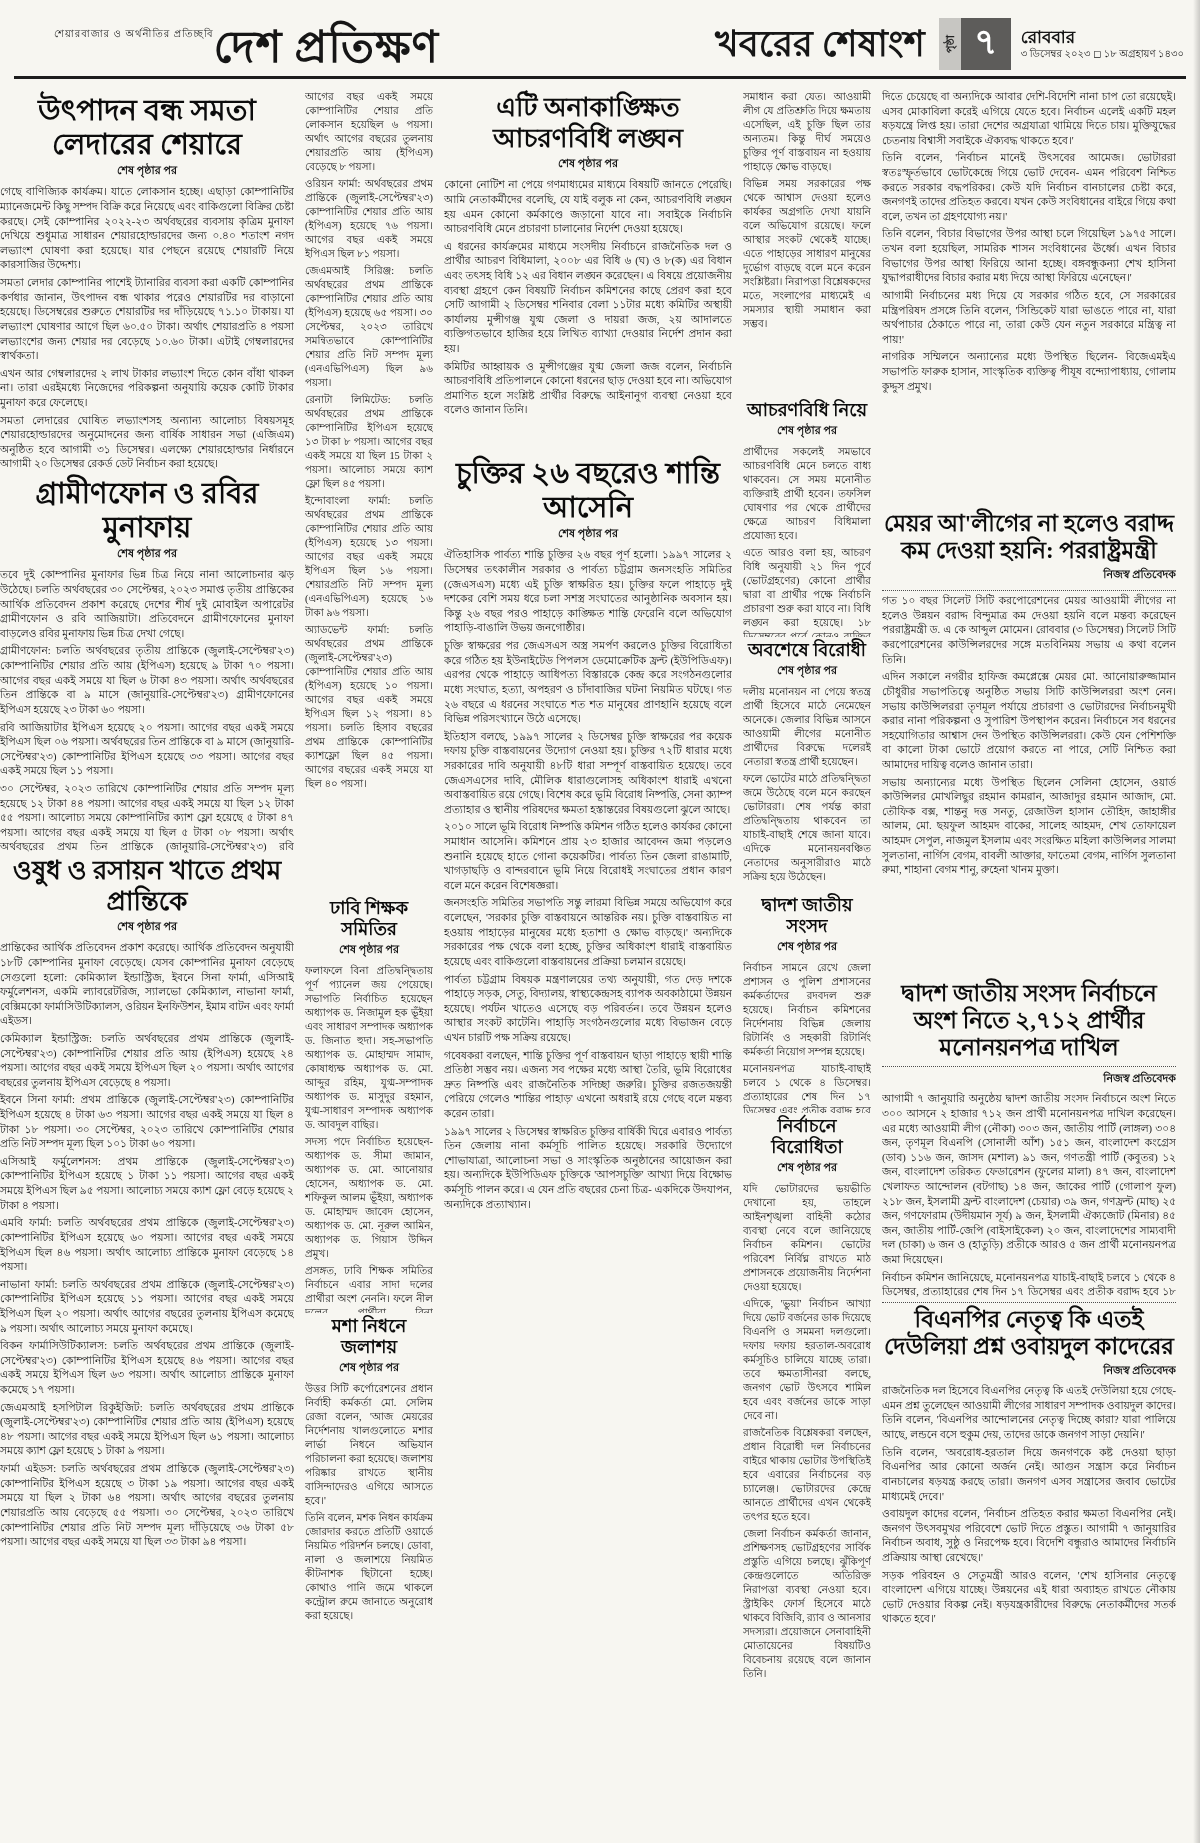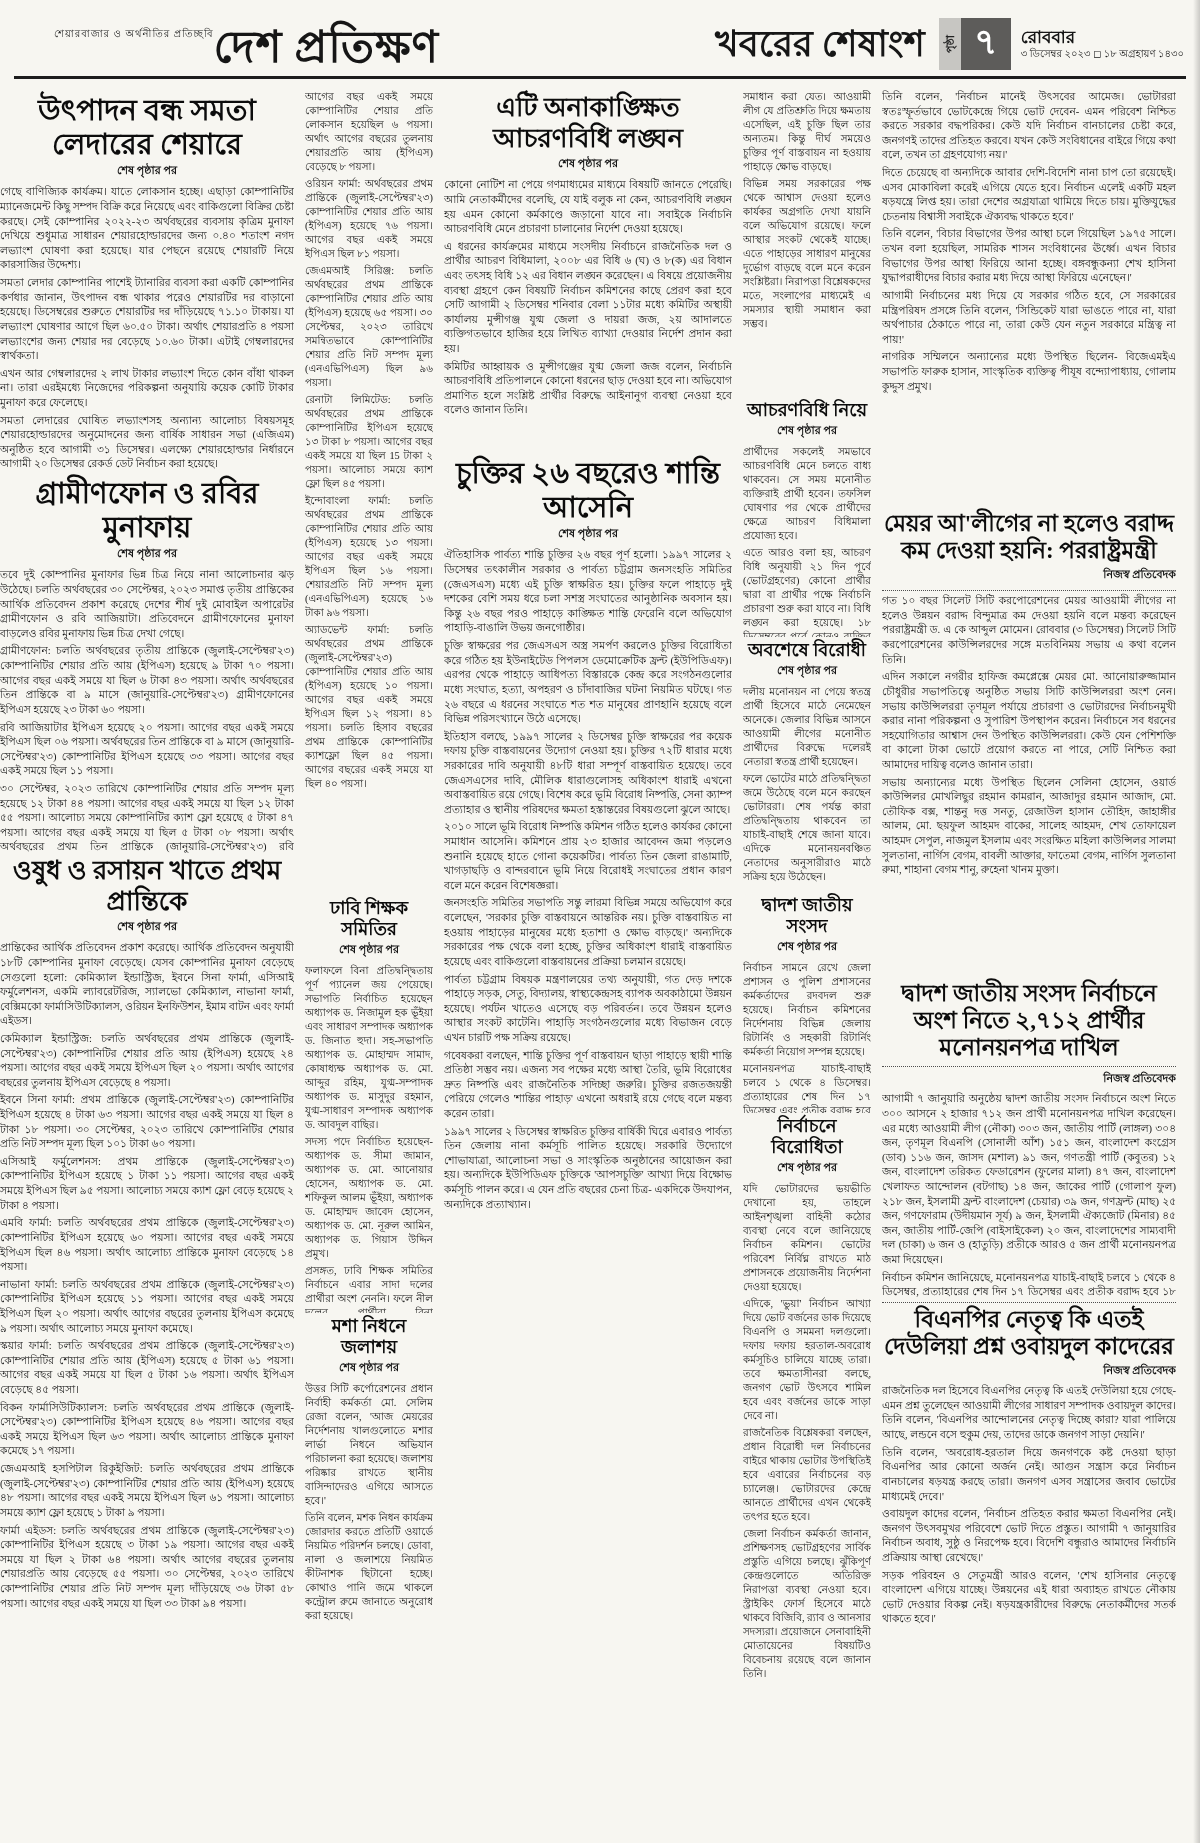--- a/index.html
+++ b/index.html
@@ -105,21 +105,20 @@
       <article class="seg-a3">
         <h2 class="h-lg">ওষুধ ও রসায়ন খাতে প্রথম প্রান্তিকে</h2>
         <div class="cont">শেষ পৃষ্ঠার পর</div>
         <div>
             <p class="para">প্রান্তিকের আর্থিক প্রতিবেদন প্রকাশ করেছে। আর্থিক প্রতিবেদন অনুযায়ী ১৮টি কোম্পানির মুনাফা বেড়েছে। যেসব কোম্পানির মুনাফা বেড়েছে সেগুলো হলো: কেমিক্যাল ইন্ডাস্ট্রিজ, ইবনে সিনা ফার্মা, এসিআই ফর্মুলেশনস, একমি ল্যাবরেটরিজ, স্যালভো কেমিক্যাল, নাভানা ফার্মা, বেক্সিমকো ফার্মাসিউটিক্যালস, ওরিয়ন ইনফিউশন, ইমাম বাটন এবং ফার্মা এইডস।</p>
             <p class="para">কেমিক্যাল ইন্ডাস্ট্রিজ: চলতি অর্থবছরের প্রথম প্রান্তিকে (জুলাই-সেপ্টেম্বর'২৩) কোম্পানিটির শেয়ার প্রতি আয় (ইপিএস) হয়েছে ২৪ পয়সা। আগের বছর একই সময়ে ইপিএস ছিল ২০ পয়সা। অর্থাৎ আগের বছরের তুলনায় ইপিএস বেড়েছে ৪ পয়সা।</p>
             <p class="para">ইবনে সিনা ফার্মা: প্রথম প্রান্তিকে (জুলাই-সেপ্টেম্বর'২৩) কোম্পানিটির ইপিএস হয়েছে ৪ টাকা ৬৩ পয়সা। আগের বছর একই সময়ে যা ছিল ৪ টাকা ১৮ পয়সা। ৩০ সেপ্টেম্বর, ২০২৩ তারিখে কোম্পানিটির শেয়ার প্রতি নিট সম্পদ মূল্য ছিল ১০১ টাকা ৬০ পয়সা।</p>
             <p class="para">এসিআই ফর্মুলেশনস: প্রথম প্রান্তিকে (জুলাই-সেপ্টেম্বর'২৩) কোম্পানিটির ইপিএস হয়েছে ১ টাকা ১১ পয়সা। আগের বছর একই সময়ে ইপিএস ছিল ৯৫ পয়সা। আলোচ্য সময়ে ক্যাশ ফ্লো বেড়ে হয়েছে ২ টাকা ৪ পয়সা।</p>
             <p class="para">এমবি ফার্মা: চলতি অর্থবছরের প্রথম প্রান্তিকে (জুলাই-সেপ্টেম্বর'২৩) কোম্পানিটির ইপিএস হয়েছে ৬০ পয়সা। আগের বছর একই সময়ে ইপিএস ছিল ৪৬ পয়সা। অর্থাৎ আলোচ্য প্রান্তিকে মুনাফা বেড়েছে ১৪ পয়সা।</p>
             <p class="para">নাভানা ফার্মা: চলতি অর্থবছরের প্রথম প্রান্তিকে (জুলাই-সেপ্টেম্বর'২৩) কোম্পানিটির ইপিএস হয়েছে ১১ পয়সা। আগের বছর একই সময়ে ইপিএস ছিল ২০ পয়সা। অর্থাৎ আগের বছরের তুলনায় ইপিএস কমেছে ৯ পয়সা। অর্থাৎ আলোচ্য সময়ে মুনাফা কমেছে।</p>
-            <p class="para">স্কয়ার ফার্মা: চলতি অর্থবছরের প্রথম প্রান্তিকে (জুলাই-সেপ্টেম্বর'২৩) কোম্পানিটির শেয়ার প্রতি আয় (ইপিএস) হয়েছে ৫ টাকা ৬১ পয়সা। আগের বছর একই সময়ে যা ছিল ৫ টাকা ১৬ পয়সা। অর্থাৎ ইপিএস বেড়েছে ৪৫ পয়সা।</p>
             <p class="para">বিকন ফার্মাসিউটিক্যালস: চলতি অর্থবছরের প্রথম প্রান্তিকে (জুলাই-সেপ্টেম্বর'২৩) কোম্পানিটির ইপিএস হয়েছে ৪৬ পয়সা। আগের বছর একই সময়ে ইপিএস ছিল ৬৩ পয়সা। অর্থাৎ আলোচ্য প্রান্তিকে মুনাফা কমেছে ১৭ পয়সা।</p>
             <p class="para">জেএমআই হসপিটাল রিকুইজিট: চলতি অর্থবছরের প্রথম প্রান্তিকে (জুলাই-সেপ্টেম্বর'২৩) কোম্পানিটির শেয়ার প্রতি আয় (ইপিএস) হয়েছে ৪৮ পয়সা। আগের বছর একই সময়ে ইপিএস ছিল ৬১ পয়সা। আলোচ্য সময়ে ক্যাশ ফ্লো হয়েছে ১ টাকা ৯ পয়সা।</p>
             <p class="para">ফার্মা এইডস: চলতি অর্থবছরের প্রথম প্রান্তিকে (জুলাই-সেপ্টেম্বর'২৩) কোম্পানিটির ইপিএস হয়েছে ৩ টাকা ১৯ পয়সা। আগের বছর একই সময়ে যা ছিল ২ টাকা ৬৪ পয়সা। অর্থাৎ আগের বছরের তুলনায় শেয়ারপ্রতি আয় বেড়েছে ৫৫ পয়সা। ৩০ সেপ্টেম্বর, ২০২৩ তারিখে কোম্পানিটির শেয়ার প্রতি নিট সম্পদ মূল্য দাঁড়িয়েছে ৩৬ টাকা ৫৮ পয়সা। আগের বছর একই সময়ে যা ছিল ৩৩ টাকা ৯৪ পয়সা।</p>
           </div>
       </article>
     </section>
 
     <div class="vsep"></div>
 
     <section class="block b-nar1">
@@ -223,22 +222,22 @@
             <p class="para">জেলা নির্বাচন কর্মকর্তা জানান, প্রশিক্ষণসহ ভোটগ্রহণের সার্বিক প্রস্তুতি এগিয়ে চলছে। ঝুঁকিপূর্ণ কেন্দ্রগুলোতে অতিরিক্ত নিরাপত্তা ব্যবস্থা নেওয়া হবে। স্ট্রাইকিং ফোর্স হিসেবে মাঠে থাকবে বিজিবি, র‌্যাব ও আনসার সদস্যরা। প্রয়োজনে সেনাবাহিনী মোতায়েনের বিষয়টিও বিবেচনায় রয়েছে বলে জানান তিনি।</p>
           </div>
       </article>
     </section>
 
     <div class="vsep"></div>
 
     <section class="block b-wide3">
       <article class="seg-r1">
         <div>
+            <p class="para">দিতে চেয়েছে বা অন্যদিকে আবার দেশি-বিদেশি নানা চাপ তো রয়েছেই। এসব মোকাবিলা করেই এগিয়ে যেতে হবে। নির্বাচন এলেই একটি মহল ষড়যন্ত্রে লিপ্ত হয়। তারা দেশের অগ্রযাত্রা থামিয়ে দিতে চায়। মুক্তিযুদ্ধের চেতনায় বিশ্বাসী সবাইকে ঐক্যবদ্ধ থাকতে হবে।'</p>
             <p class="para">তিনি বলেন, 'নির্বাচন মানেই উৎসবের আমেজ। ভোটাররা স্বতঃস্ফূর্তভাবে ভোটকেন্দ্রে গিয়ে ভোট দেবেন- এমন পরিবেশ নিশ্চিত করতে সরকার বদ্ধপরিকর। কেউ যদি নির্বাচন বানচালের চেষ্টা করে, জনগণই তাদের প্রতিহত করবে। যখন কেউ সংবিধানের বাইরে গিয়ে কথা বলে, তখন তা গ্রহণযোগ্য নয়।'</p>
-            <p class="para">দিতে চেয়েছে বা অন্যদিকে আবার দেশি-বিদেশি নানা চাপ তো রয়েছেই। এসব মোকাবিলা করেই এগিয়ে যেতে হবে। নির্বাচন এলেই একটি মহল ষড়যন্ত্রে লিপ্ত হয়। তারা দেশের অগ্রযাত্রা থামিয়ে দিতে চায়। মুক্তিযুদ্ধের চেতনায় বিশ্বাসী সবাইকে ঐক্যবদ্ধ থাকতে হবে।'</p>
             <p class="para">তিনি বলেন, 'বিচার বিভাগের উপর আস্থা চলে গিয়েছিল ১৯৭৫ সালে। তখন বলা হয়েছিল, সামরিক শাসন সংবিধানের ঊর্ধ্বে। এখন বিচার বিভাগের উপর আস্থা ফিরিয়ে আনা হচ্ছে। বঙ্গবন্ধুকন্যা শেখ হাসিনা যুদ্ধাপরাধীদের বিচার করার মধ্য দিয়ে আস্থা ফিরিয়ে এনেছেন।'</p>
             <p class="para">আগামী নির্বাচনের মধ্য দিয়ে যে সরকার গঠিত হবে, সে সরকারের মন্ত্রিপরিষদ প্রসঙ্গে তিনি বলেন, 'সিন্ডিকেট যারা ভাঙতে পারে না, যারা অর্থপাচার ঠেকাতে পারে না, তারা কেউ যেন নতুন সরকারে মন্ত্রিত্ব না পায়!'</p>
             <p class="para">নাগরিক সম্মিলনে অন্যান্যের মধ্যে উপস্থিত ছিলেন- বিজেএমইএ সভাপতি ফারুক হাসান, সাংস্কৃতিক ব্যক্তিত্ব পীযূষ বন্দ্যোপাধ্যায়, গোলাম কুদ্দুস প্রমুখ।</p>
           </div>
       </article>
       <article class="seg-r2">
         <h2 class="h-md">মেয়র আ'লীগের না হলেও বরাদ্দ কম দেওয়া হয়নি: পররাষ্ট্রমন্ত্রী</h2>
         <div class="byline">নিজস্ব প্রতিবেদক</div>
         <div class="dotted"></div>
         <div>

